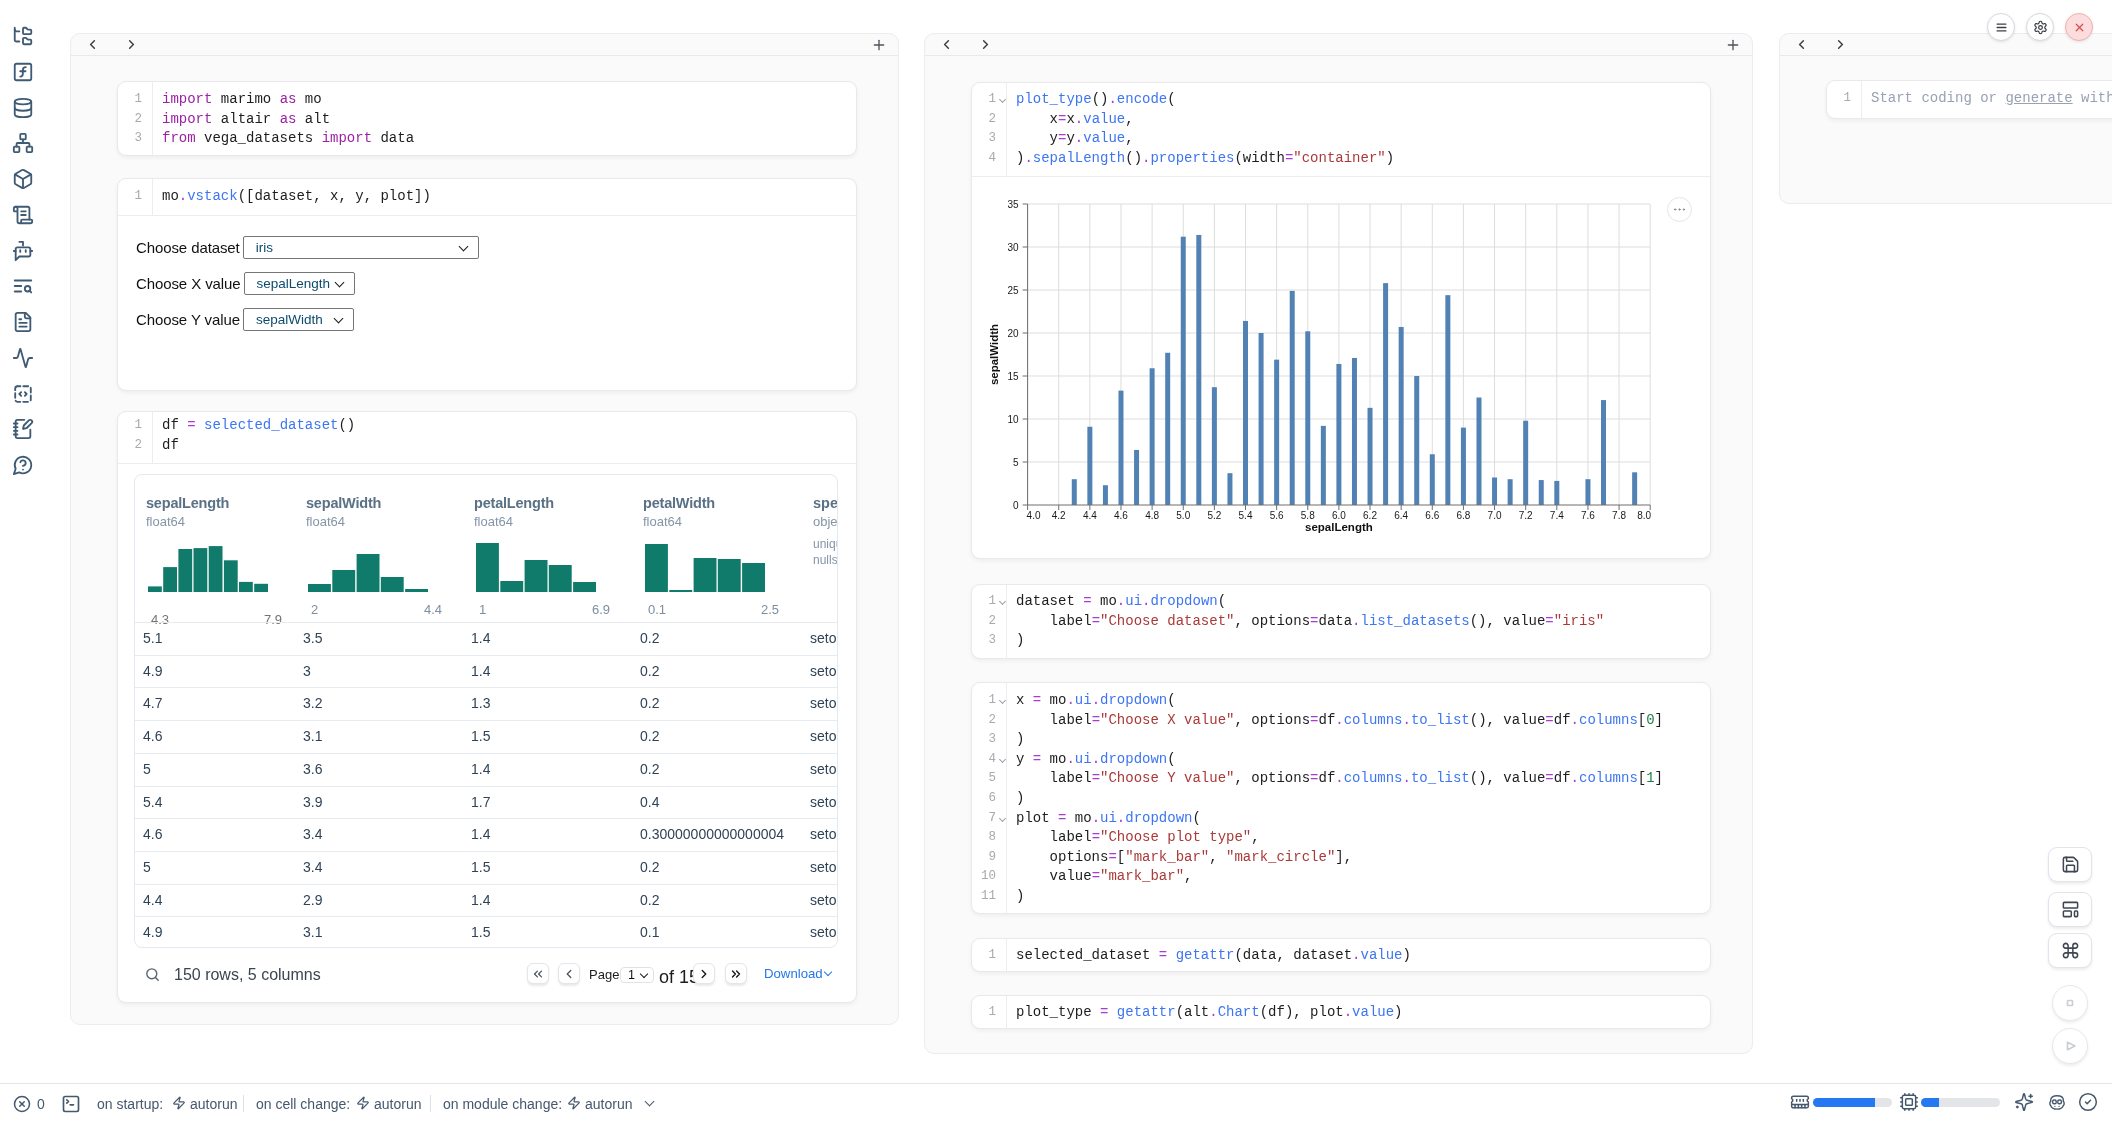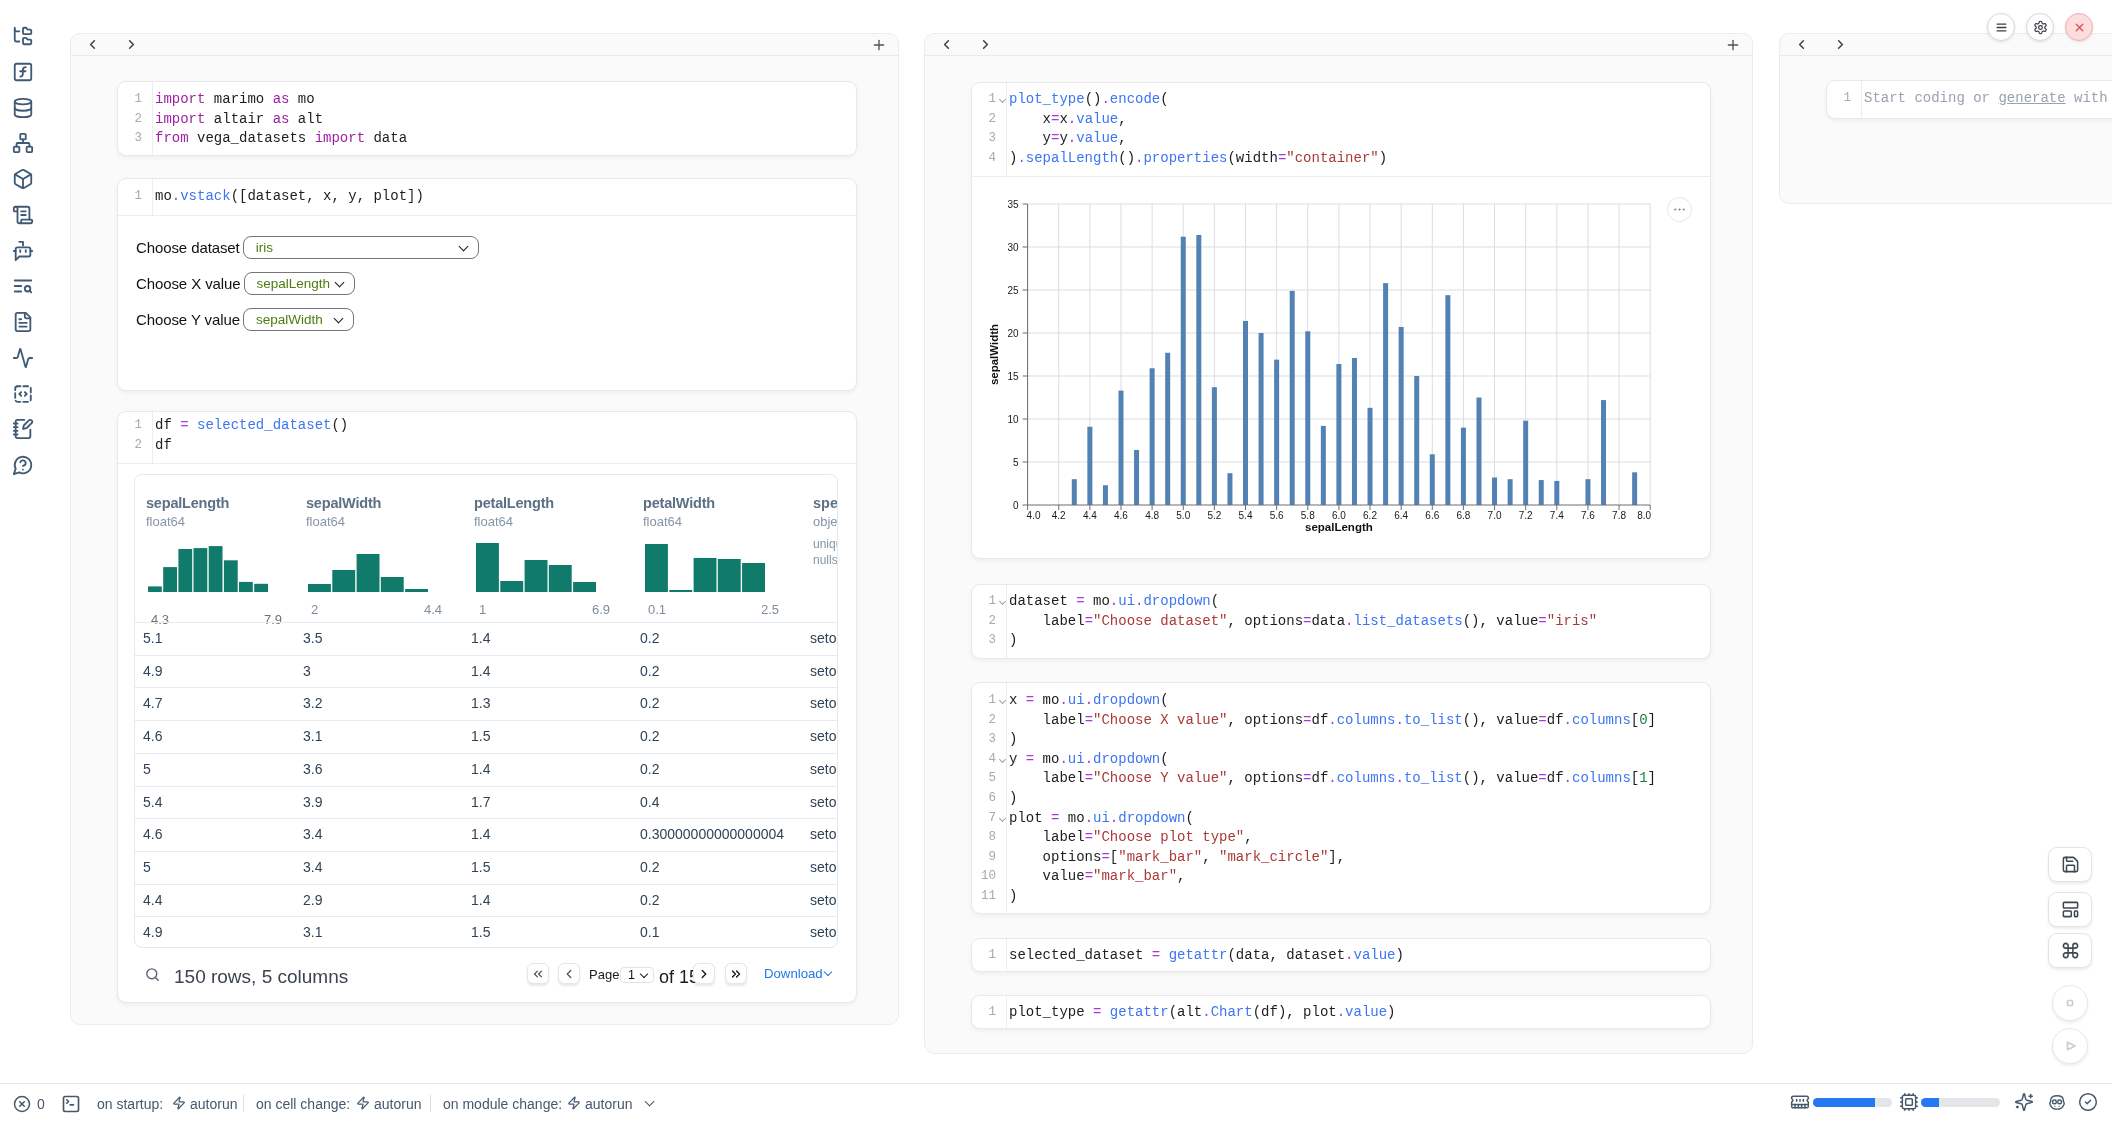--- a/index.html
+++ b/index.html
@@ -6,30 +6,30 @@
 .col{position:absolute;top:33px;background:#fafafa;border:1px solid #ececee;border-radius:10px}
 .colhead{height:22px;border-bottom:1px solid #e9e9eb;position:relative}
 .cell{position:absolute;left:46px;width:740px;background:#fff;border:1px solid #e9e9ec;
  border-radius:9px;box-shadow:0 2px 4px rgba(15,15,30,.05)}
 .code{position:relative;padding:8px 0}
 .code:before{content:"";position:absolute;left:34px;top:0;bottom:0;border-left:1px solid #ededef}
 .code.bb{border-bottom:1px solid #ededef}
 .cl{display:flex;height:19.6px;line-height:19.6px;font-family:"Liberation Mono",monospace;
  font-size:14px;color:#1d1d20;white-space:pre}
 .ln{flex:0 0 34px;text-align:right;padding-right:10px;color:#a8aaae;font-size:12.5px;position:relative}
-.ct{padding-left:3px}
+.ct{padding-left:10px}
 .fold{position:absolute;right:1px;top:7px;width:5px;height:5px;border-right:1.4px solid #9aa0a8;
  border-bottom:1.4px solid #9aa0a8;transform:rotate(45deg)}
 i{font-style:normal}
 .k{color:#9c22a2}.o{color:#a73cd0}.f{color:#3d75f2}.s{color:#a93a38}.n{color:#1d8043}
 .ph{color:#99a1b3}
 .crow{display:flex;align-items:center;margin:0 0 13px 18px;height:23px}
 .clab{font-size:15px;color:#111;margin-right:3px;letter-spacing:-.1px}
-.sel{position:relative;display:inline-block;height:23px;border:1px solid #767676;border-radius:8px;
- background:#fff;font-size:13.5px;color:#4d7c0f;line-height:21px;padding-left:12px}
+.sel{position:relative;display:inline-block;height:23px;border:1px solid #767676;border-radius:2px;
+ background:#fff;font-size:13.5px;color:#0c4a6e;line-height:21px;padding-left:12px}
 .chev{position:absolute;width:7px;height:7px;border-right:1.8px solid #1b1b1b;border-bottom:1.8px solid #1b1b1b;
  transform:rotate(45deg)}
 .sel .chev{right:11px;top:6px}
 .hbtn{position:absolute;color:#3f3f46}
 svg{display:block}
 .abs{position:absolute}
 .t{position:absolute;white-space:pre}
 .pgbtn{position:absolute;width:22px;height:21px;background:#fff;border:1px solid #e6e6e9;border-radius:6px;
  box-shadow:0 1.5px 2px rgba(0,0,0,.09);display:flex;align-items:center;justify-content:center}
 .circbtn{position:absolute;width:28px;height:28px;border-radius:50%;background:#fff;border:1px solid #d9d9de;
@@ -315,21 +315,21 @@
           <span class="t" style="left:675px;top:7px">setosa</span>
         </div>
       </div>
       <div class="abs" style="left:0;top:540px;width:740px;height:52px">
         <div class="abs" style="left:26px;top:14px">
           <svg width="17" height="17" viewBox="0 0 24 24" fill="none" stroke="#5b6470" stroke-width="2" stroke-linecap="round" stroke-linejoin="round">
             <circle cx="11" cy="11" r="7"></circle>
             <path d="m20 20-3.4-3.4"></path>
           </svg>
         </div>
-        <div class="t" style="left:56px;top:14px;font-size:19px;color:#3c4450">150 rows, 5 columns</div>
+        <div class="t" style="left:56px;top:14px;font-size:16px;color:#3c4450">150 rows, 5 columns</div>
         <div class="pgbtn" style="left:409px;top:11px">
           <svg width="14" height="14" viewBox="0 0 24 24" fill="none" stroke="#4b5563" stroke-width="2.2" stroke-linecap="round" stroke-linejoin="round">
             <path d="m11 17-5-5 5-5"></path>
             <path d="m18 17-5-5 5-5"></path>
           </svg>
         </div>
         <div class="pgbtn" style="left:440px;top:11px">
           <svg width="14" height="14" viewBox="0 0 24 24" fill="none" stroke="#4b5563" stroke-width="2.2" stroke-linecap="round" stroke-linejoin="round">
             <path d="m15 18-6-6 6-6"></path>
           </svg>

